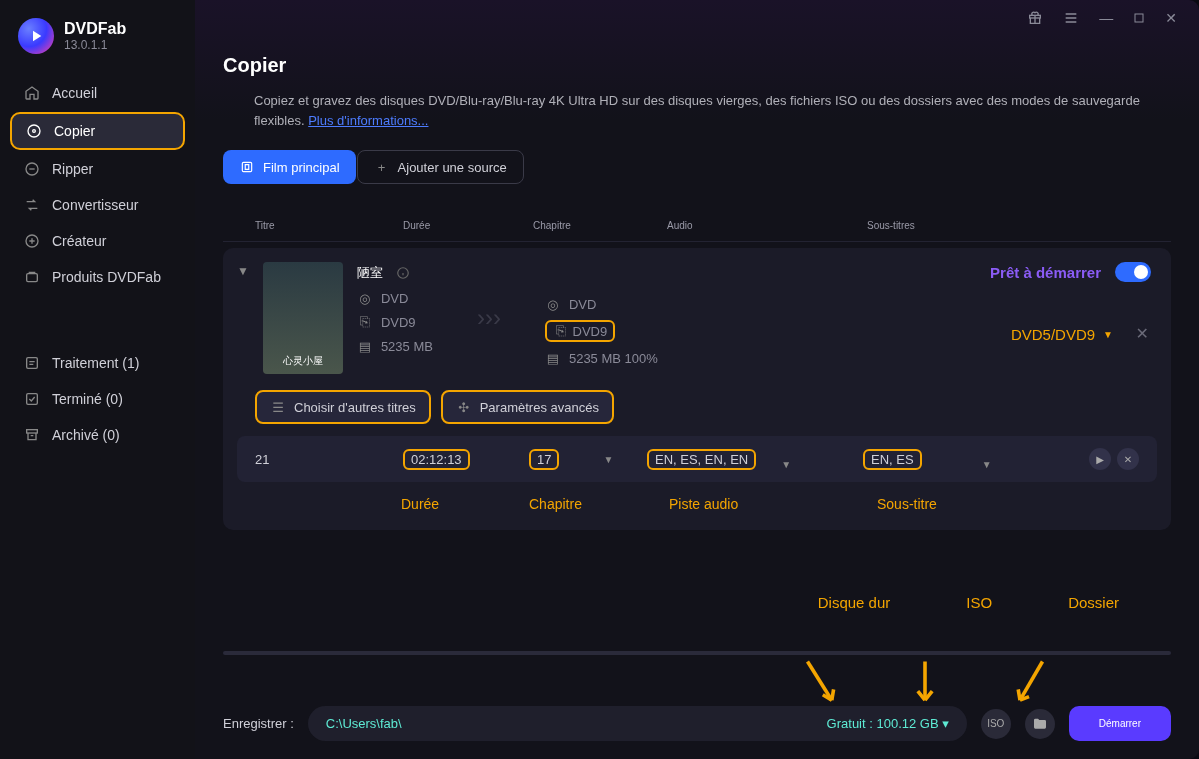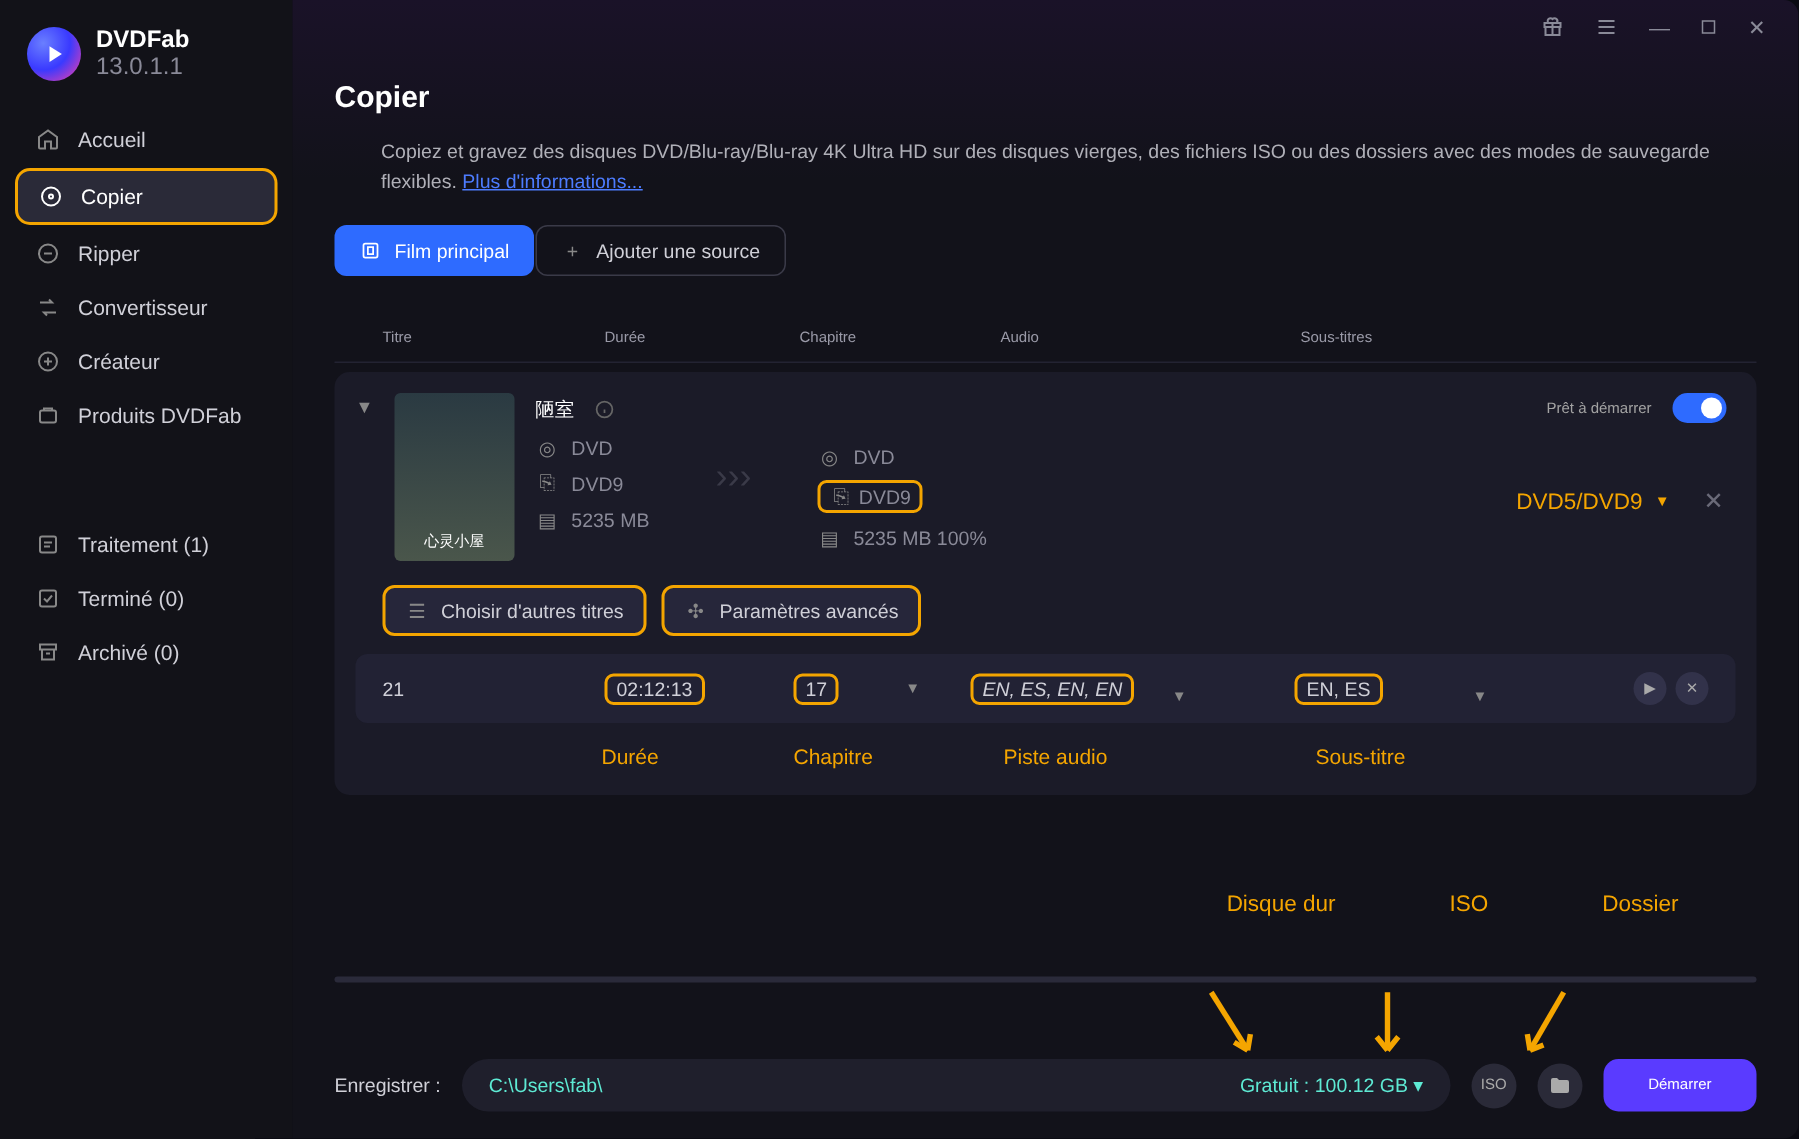--- a/index.html
+++ b/index.html
@@ -2,21 +2,21 @@
 <html><head>
 <meta charset="utf-8">
 <style>
 * { box-sizing: border-box; margin: 0; padding: 0; font-family: -apple-system, BlinkMacSystemFont, "Segoe UI", sans-serif; }
 body { background: #0a0a12; color: #d0d0d8; width: 1199px; height: 759px; overflow: hidden; display: flex; }
 .sidebar { width: 195px; background: #121218; padding: 18px 10px; display: flex; flex-direction: column; }
 .brand { display: flex; align-items: center; gap: 10px; padding: 0 8px 22px 8px; }
 .brand-logo { width: 36px; height: 36px; border-radius: 50%; background: radial-gradient(circle at 30% 30%, #6a7fff, #3a3aff, #ff3fa3); display:flex; align-items:center; justify-content:center; }
 .brand-text { display: flex; flex-direction: column; }
 .brand-name { font-weight: 700; color: #fff; font-size: 16px; }
-.brand-ver { font-size: 16px; color: #8a8a98; }
+.brand-ver { font-size: 12px; color: #8a8a98; }
 .nav-item { display: flex; align-items: center; gap: 12px; padding: 9px 14px; border-radius: 8px; font-size: 14px; color: #d0d0d8; cursor: pointer; margin-bottom: 2px;}
 .nav-item.active { background: #2a2a38; color: #fff; }
 .nav-item.hl { border: 2px solid #f4a500; border-radius: 10px; }
 .nav-section-gap { flex: 0 0 50px; }
 .icn { width: 16px; height: 16px; display: inline-flex; align-items: center; justify-content: center; color: #888; }
 .nav-item.active .icn { color: #fff; }
 .main { flex: 1; background: linear-gradient(180deg, #1a1228 0%, #12121a 120px, #12121a 100%); display: flex; flex-direction: column; position: relative; border-radius: 0 10px 10px 0;}
 .titlebar { height: 36px; display: flex; justify-content: flex-end; align-items: center; gap: 20px; padding: 0 22px; color: #8a8a98; }
 .titlebar .tb-btn { cursor: pointer; font-size: 14px; }
 .content { padding: 18px 28px 0 28px; }
@@ -37,21 +37,21 @@
 .card-top { display: flex; align-items: flex-start; gap: 14px; position: relative; }
 .expand-caret { color: #888; font-size: 12px; margin-top: 2px;}
 .poster { width: 80px; height: 112px; border-radius: 4px; background: linear-gradient(180deg,#2a3a42,#4a564b); position:relative; overflow:hidden; }
 .poster::after{content:"心灵小屋"; position:absolute; bottom:6px; left:0; right:0; text-align:center; font-size:10px; color:#fff;}
 .meta-col { display: flex; flex-direction: column; gap: 8px; font-size: 13px; color:#8a8a98; padding-top:2px;}
 .meta-title { color: #fff; font-weight: 500; display:flex; align-items:center; gap:12px;}
 .meta-row { display: flex; align-items: center; gap: 8px; }
 .arrow-fade { color:#3a3a48; font-size:24px; margin:0 30px; align-self:center;}
 .right-meta { display:flex; flex-direction:column; gap:8px; font-size:13px; color:#8a8a98; padding-top:34px;}
 .ready-row { display:flex; align-items:center; gap:14px; position:absolute; top:0; right:6px;}
-.ready-label { color:#a3a3a3; font-weight:400; font-size:10px;}
+.ready-label { color:#8b5cf6; font-weight:700; font-size:15px;}
 .toggle { width:36px; height:20px; background:#2e6bff; border-radius:10px; position:relative;}
 .toggle::after { content:""; position:absolute; width:14px; height:14px; background:#fff; border-radius:50%; top:3px; right:3px;}
 .dvdselect { color:#f4a500; font-size:15px; display:flex; align-items:center; gap:8px; position:absolute; right:44px; top:64px;}
 .close-x { color:#6a6a78; position:absolute; right:8px; top:62px; font-size:16px; cursor:pointer;}
 .hl-box { border:2px solid #f4a500; border-radius:6px; padding:1px 6px; display:inline-flex; align-items:center;}
 .sub-actions { display:flex; gap:10px; margin-top:16px; margin-left:18px;}
 .sub-btn { border:2px solid #f4a500; border-radius:8px; padding:7px 13px; background:#26263a; color:#d0d0d8; font-size:13px; display:inline-flex; align-items:center; gap:8px;}
 .data-row { display:flex; align-items:center; padding:12px 18px; background:#222234; border-radius:8px; margin-top:12px; font-size:13px;}
 .pill-icons { display:flex; gap:6px; margin-left:auto;}
 .round-ic { width:22px; height:22px; border-radius:50%; background:#32324a; display:flex; align-items:center; justify-content:center; color:#aaa; font-size:10px;}
@@ -284,21 +284,21 @@
         </div>
       </div>
 
       <div class="data-row">
         <div style="flex:0 0 148px;">21</div>
         <div style="flex:0 0 126px;"><span class="hl-box">02:12:13</span></div>
         <div style="flex:0 0 118px; display:flex; align-items:center; gap:44px;">
           <span class="hl-box">17</span>
           <span class="dd-caret">▼</span>
         </div>
-        <div style="flex:0 0 216px; display:flex; align-items:flex-end; gap:25px;font-style:italic;">
+        <div style="flex:0 0 216px; display:flex; align-items:flex-end; gap:25px;">
           <span class="hl-box">EN, ES, EN, EN</span>
           <span class="dd-caret">▼</span>
         </div>
         <div style="flex:1; display:flex; align-items:flex-end; gap:60px;">
           <span class="hl-box">EN, ES</span>
           <span class="dd-caret">▼</span>
         </div>
         <div class="pill-icons">
           <div class="round-ic">▶</div>
           <div class="round-ic">✕</div>

